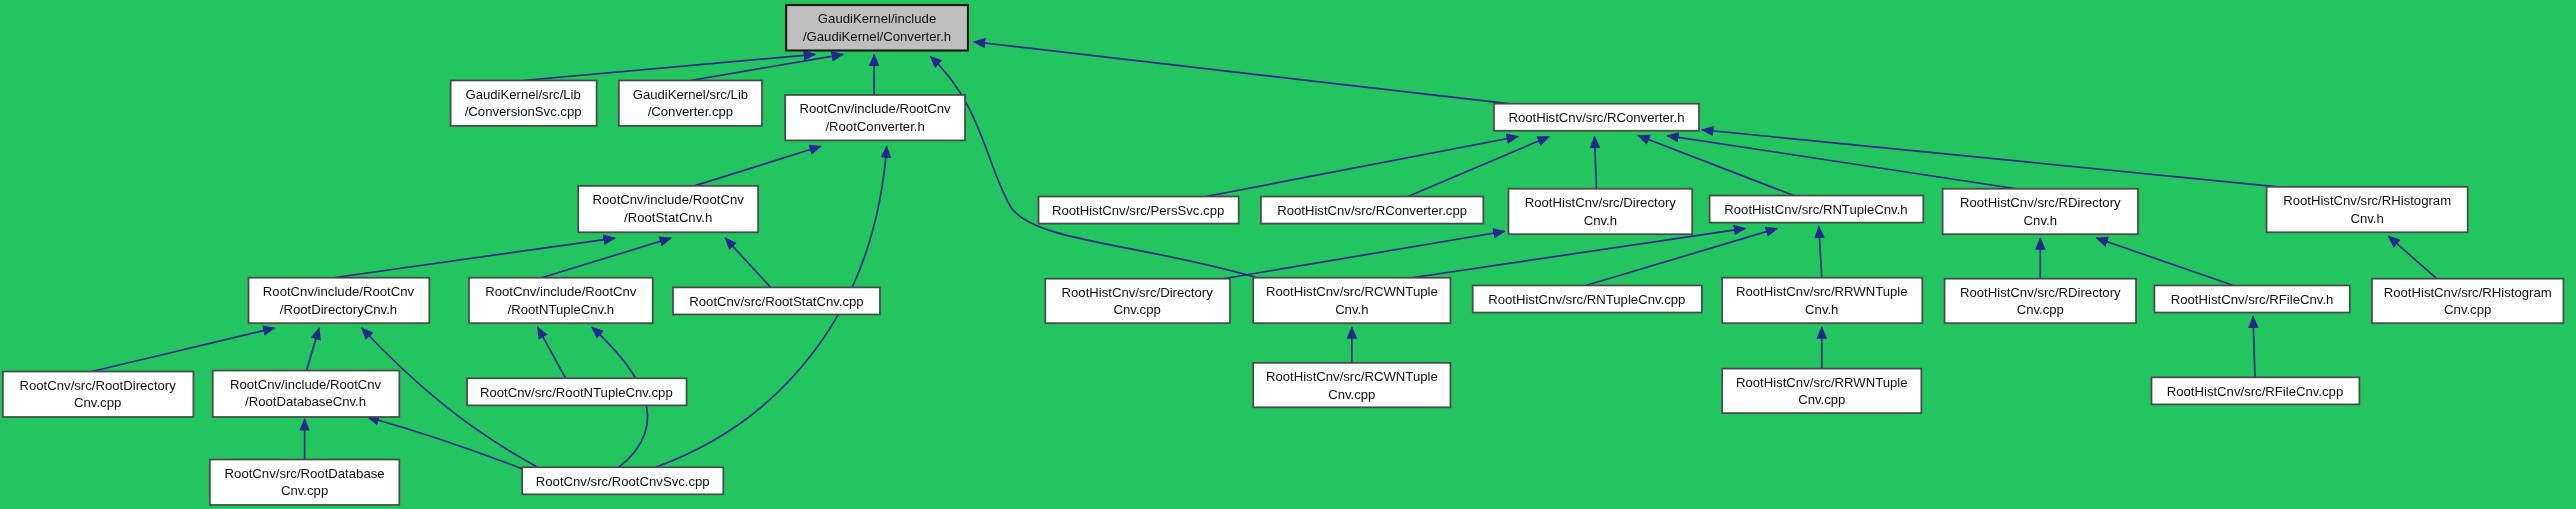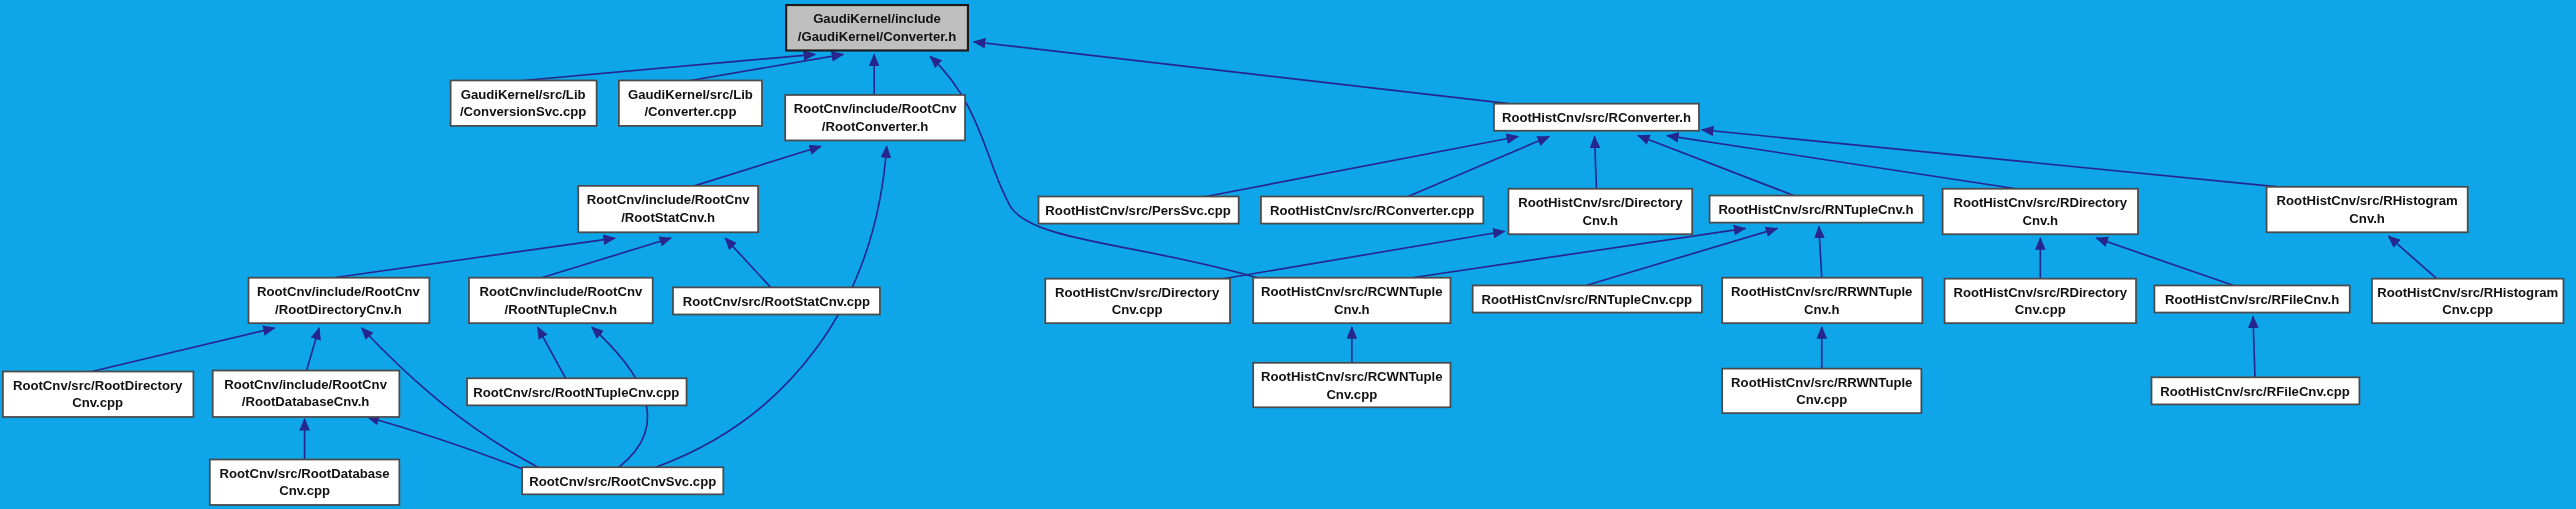--- a/index.html
+++ b/index.html
@@ -1,16 +1,16 @@
 <!DOCTYPE html>
 <html><head>
 <meta charset="utf-8">
 <style>
   html,body{margin:0;padding:0;background:#ffffff;}
-  .canvas-wrap{width:2576px;height:510px;background:#0ea5e9;position:relative;overflow:hidden;font-weight:bold;}
+  .canvas-wrap{width:2576px;height:510px;background:#22c55e;position:relative;overflow:hidden;}
   svg{display:block;font-family:"Liberation Sans", sans-serif;}
   .node rect{fill:#ffffff;stroke:#4a4a4a;stroke-width:1.8;}
   .node.root rect{fill:#bfbfbf;stroke:#1a1a1a;stroke-width:2.2;}
   .node text{fill:#111111;font-size:13.6px;text-anchor:middle;}
   .edge{fill:none;stroke:#26268f;stroke-width:1.7;}
 </style>
 </head>
 <body>
 
 <div class="canvas-wrap">

